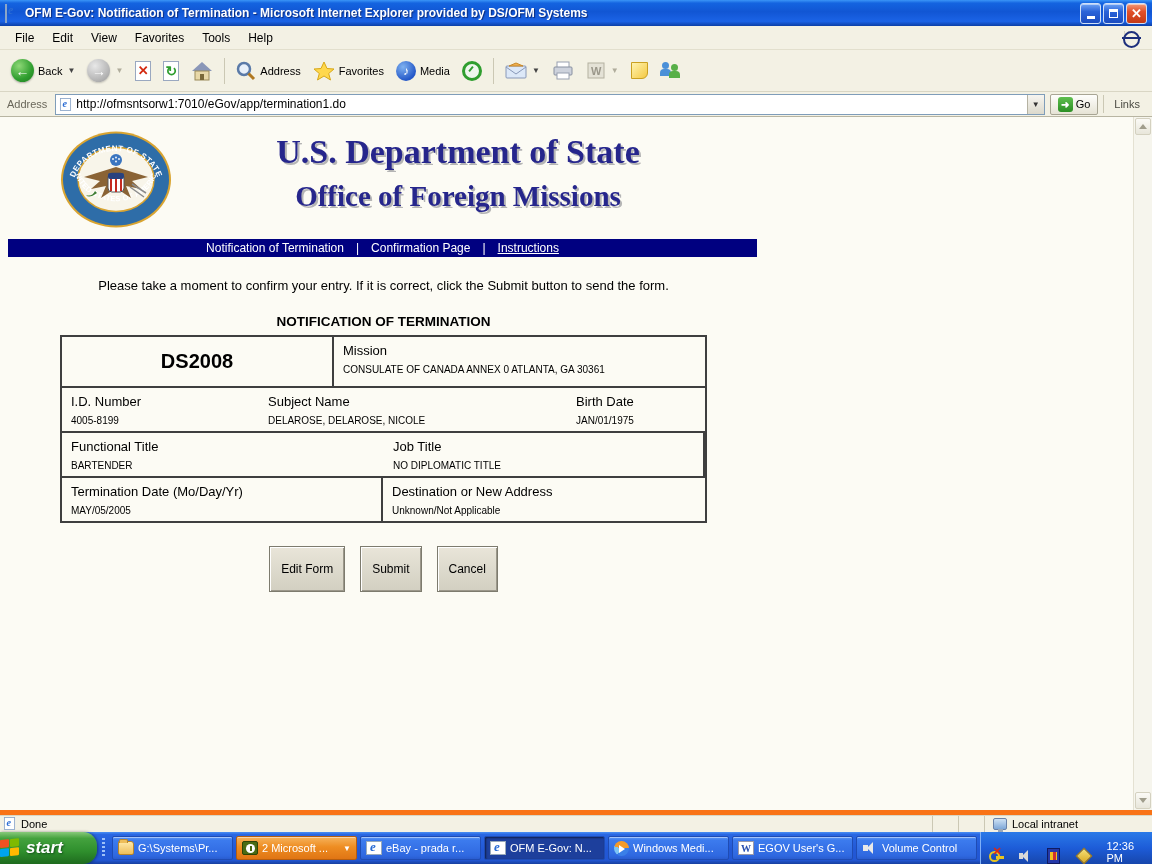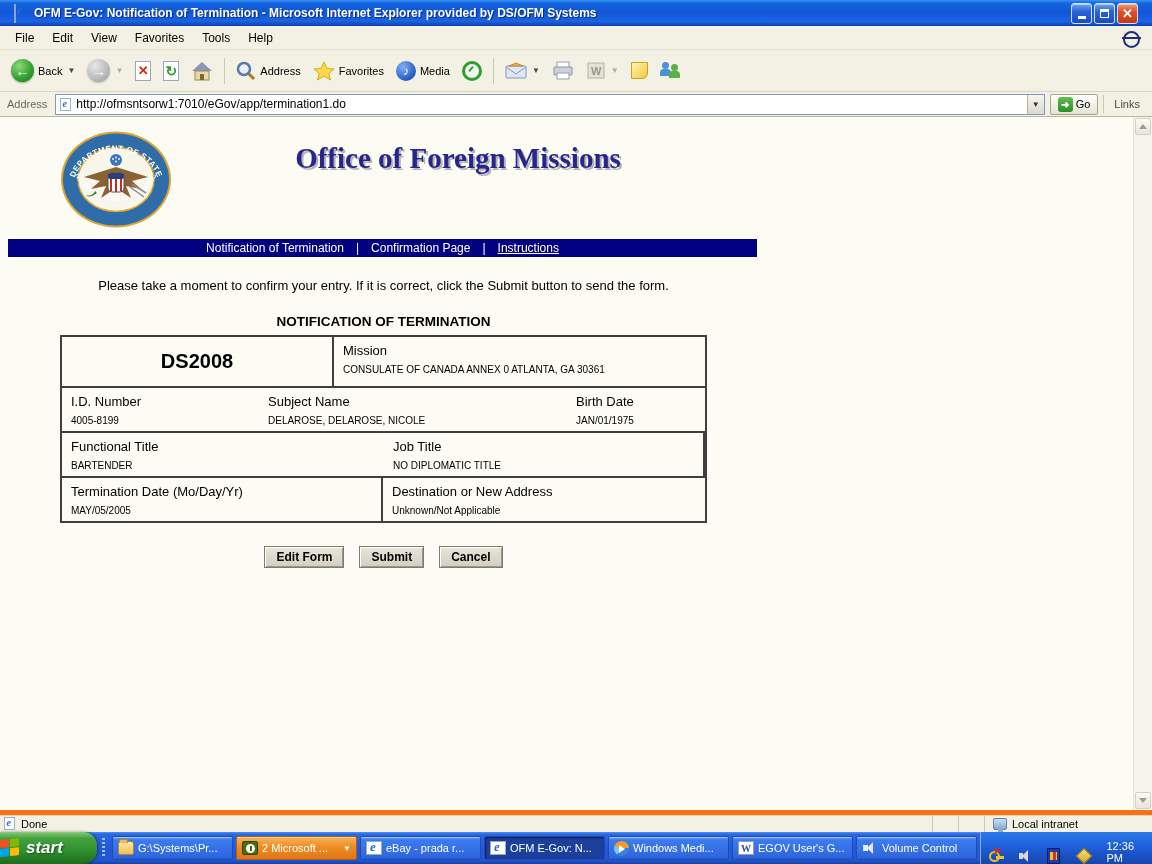--- a/index.html
+++ b/index.html
@@ -1,20 +1,20 @@
 <!DOCTYPE html>
 <html><head>
 <meta charset="utf-8">
 <style>
   * { margin:0; padding:0; box-sizing:border-box; }
   html,body { width:1152px; height:864px; overflow:hidden; font-family:"Liberation Sans",sans-serif; }
   .screen { width:1152px; height:864px; display:flex; flex-direction:column; background:#f3f1e4; }
 
   
-  .titlebar { height:26px; background:linear-gradient(180deg,#3b95f7 0%,#1464e0 12%,#1156d4 45%,#1b63e6 82%,#0c3fa6 100%); display:flex; align-items:center; padding:0 14px; flex-shrink:0; }
+  .titlebar { height:26px; background:linear-gradient(180deg,#3b95f7 0%,#1464e0 12%,#1156d4 45%,#1b63e6 82%,#0c3fa6 100%); display:flex; align-items:center; padding:0 5px; flex-shrink:0; }
   .titlebar .app-icon { width:16px; height:16px; margin-right:4px; position:relative; }
   .ie-page { width:13px; height:15px; background:#fff; border:1px solid #8aa5c8; position:relative; }
   .ie-page::after { content:"e"; position:absolute; left:2px; top:-2px; color:#2a6cd4; font:bold italic 12px "Liberation Serif",serif; }
   .titlebar .title { color:#fff; font-size:12px; font-weight:bold; text-shadow:1px 1px 1px #0a2a7a; flex:1; white-space:nowrap; overflow:hidden; }
   .win-controls { display:flex; gap:2px; }
   .wc-btn { width:21px; height:21px; border:1px solid #cfe0f8; border-radius:3px; display:flex; align-items:center; justify-content:center; background:linear-gradient(180deg,#6ea3f5 0%,#2a63d8 40%,#1b4cc0 100%); box-shadow:inset 0 1px 0 rgba(255,255,255,.5); cursor:pointer; }
   .wc-btn.close { background:linear-gradient(180deg,#f29a78 0%,#e1502a 40%,#c43a15 100%); }
   .g-min { width:8px; height:3px; background:#fff; margin-top:8px; }
   .g-restore { width:9px; height:9px; border:1px solid #fff; border-top-width:3px; position:relative; }
   .g-close { color:#fff; font-size:13px; font-weight:bold; line-height:1; }
@@ -81,21 +81,21 @@
   .c-value { font-size:10px; font-weight:normal; margin-top:6px; }
   .cell-code { width:272px; border-right:2px solid #3f3f3f; display:flex; align-items:center; justify-content:center; font-size:20px; font-weight:bold; }
   .row1 { height:49px; }
   .rowN { height:45px; }
   .cell-flex { flex:1; }
   .tripane { display:flex; flex:1; }
   .tp-col1 { width:197px; }
   .tp-col2 { width:308px; }
   .left-cell { width:321px; border-right:2px solid #3f3f3f; }
   .btn-row { margin-top:23px; display:flex; justify-content:center; gap:15px; }
-  .win-btn { font-family:"Liberation Sans",sans-serif; font-size:12px; color:#000; background:linear-gradient(180deg,#e9e5d9,#d2cfc1); border:1px solid #7d7b6e; box-shadow:inset 1px 1px 0 #ffffff, inset -1px -1px 0 #9b978a; padding:3px 11px; cursor:pointer;font-weight:bold; }
+  .win-btn { font-family:"Liberation Sans",sans-serif; font-size:12px; color:#000; background:linear-gradient(180deg,#e9e5d9,#d2cfc1); border:1px solid #7d7b6e; box-shadow:inset 1px 1px 0 #ffffff, inset -1px -1px 0 #9b978a; padding:15px 11px; cursor:pointer; }
 
   
   .scrollbar { position:absolute; right:0; top:0; width:19px; bottom:0; background:#f6f5ed; border-left:1px solid #e4e1d2; }
   .sb-btn { position:absolute; left:1px; right:1px; height:17px; background:linear-gradient(180deg,#fbfaf6,#e8e6da); border:1px solid #d4d1c0; border-radius:2px; display:flex; align-items:center; justify-content:center; cursor:pointer; }
   .sb-up { top:1px; } .sb-down { bottom:1px; }
   .tri-up { width:0; height:0; border-left:4px solid transparent; border-right:4px solid transparent; border-bottom:5px solid #a09d8c; }
   .tri-down { width:0; height:0; border-left:4px solid transparent; border-right:4px solid transparent; border-top:5px solid #a09d8c; }
 
   
   .statusbar { height:22px; background:#f3f1e4; border-top:5px solid #f97316; box-shadow:inset 0 1px 0 #d9d6c4; display:flex; align-items:center; padding:0 3px; flex-shrink:0; font-size:11px; }
@@ -302,20 +302,21 @@
           <path d="M37,62 q-8,6 -11,2 q6,2 9,-4 Z" fill="#3e7d33"></path>
           <line x1="70" y1="56" x2="84" y2="66" stroke="#8a8a8a" stroke-width="1.5"></line>
           <line x1="72" y1="53" x2="86" y2="62" stroke="#8a8a8a" stroke-width="1.5"></line>
           <rect x="48" y="42" width="16" height="19" rx="4" fill="#fff" stroke="#555" stroke-width="1"></rect>
           <rect x="48" y="42" width="16" height="6" rx="2" fill="#28417e"></rect>
           <line x1="51" y1="48" x2="51" y2="60" stroke="#c42a20" stroke-width="2"></line>
           <line x1="56" y1="48" x2="56" y2="61" stroke="#c42a20" stroke-width="2"></line>
           <line x1="61" y1="48" x2="61" y2="60" stroke="#c42a20" stroke-width="2"></line>
         </svg>
         <div class="titles">
+          <div class="t1">U.S. Department of State</div>
           <div class="t2">Office of Foreign Missions</div>
         </div>
       </div>
 
       <div class="nav-bar">
         <span class="nav-link">Notification of Termination</span>
         <span>|</span>
         <span class="nav-link">Confirmation Page</span>
         <span>|</span>
         <span class="nav-link underlined">Instructions</span>

